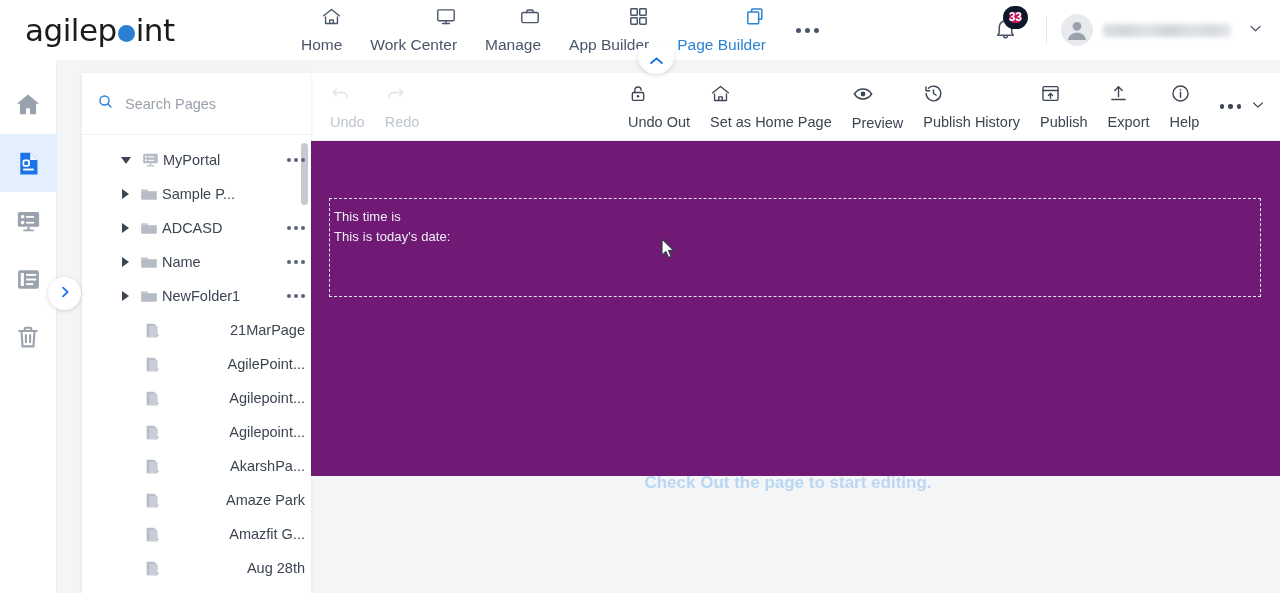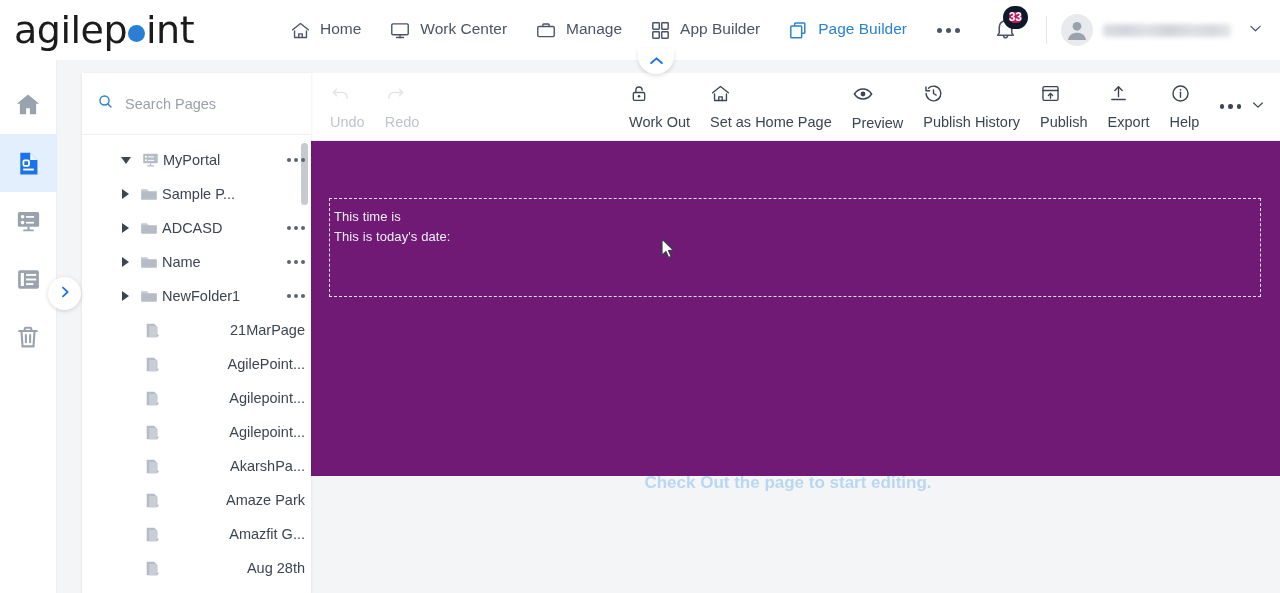--- a/index.html
+++ b/index.html
@@ -14,34 +14,34 @@
   .app { position: relative; width: 1280px; height: 593px; background:#f4f5f7; }
 
   
   .header {
     position: absolute; top: 0; left: 0; width: 1280px; height: 60px;
     background: #ffffff;
     display: flex; align-items: center;
     z-index: 30;
   }
   .logo {
-    margin-left: 14px; width: 200px;
-    font-size: 38px; letter-spacing: -0.5px; color: #1b1b1b;
+    margin-left: 25px; width: 200px;
+    font-size: 31px; letter-spacing: -0.5px; color: #1b1b1b;
     font-family: "DejaVu Sans", sans-serif;
     display: flex; align-items: center; font-weight: 400;
   }
   .logo .dot {
     display: inline-block; width: 17px; height: 17px; border-radius: 50%;
     background: #2a7fd4; margin: 6px 1px 0 1px;
   }
   .mainnav { display: flex; align-items: center; gap: 0px; margin-left: 62px; }
   .navitem {
-    display: flex; align-items: flex-start; gap: 9px;
+    display: flex; align-items: flex-end; gap: 9px;
     padding: 6px 14px; cursor: pointer;
-    font-size: 15.5px; color: #4a5568; white-space: nowrap;
+    font-size: 15.5px; color: #4a5568; white-space: nowrap; flex-direction: column;
   }
   .navitem.active { color: #2b82d4; }
   .navitem svg { display: block; }
   .navdots {
     display: flex; align-items: center; gap: 4px; padding: 10px 16px; cursor: pointer;
   }
   .navdots i { width: 5px; height: 5px; border-radius: 50%; background: #4a5568; display: block; }
 
   .header-right {
     margin-left: auto; display: flex; align-items: center; padding-right: 16px; gap: 0;
@@ -556,21 +556,21 @@
     <div class="tb-spacer"></div>
 
     <div class="tb-btn">
       <span>
         <svg width="20" height="20" viewBox="0 0 24 24" fill="none" stroke="#3c4552" stroke-width="1.6" stroke-linecap="round">
             <rect x="5.2" y="10.2" width="13.6" height="9.4" rx="1.5"></rect>
             <path d="M8.2 10.2V7.4a3.8 3.8 0 0 1 7.6 0"></path>
             <circle cx="12" cy="14.6" r="1.5" fill="#3c4552" stroke="none"></circle>
           </svg>
       </span>
-      <span>Work Out</span>
+      <span>Undo Out</span>
     </div>
 
     <div class="tb-btn">
       <span>
         <svg width="21" height="21" viewBox="0 0 24 24" fill="none" stroke="#3c4552" stroke-width="1.55" stroke-linecap="round" stroke-linejoin="round">
             <path d="M3 11.2 12 4l9 7.2"></path>
             <path d="M5.2 12.4V20h13.6v-7.6"></path>
             <path d="M10 20v-4.2h4V20"></path>
           </svg>
       </span>

